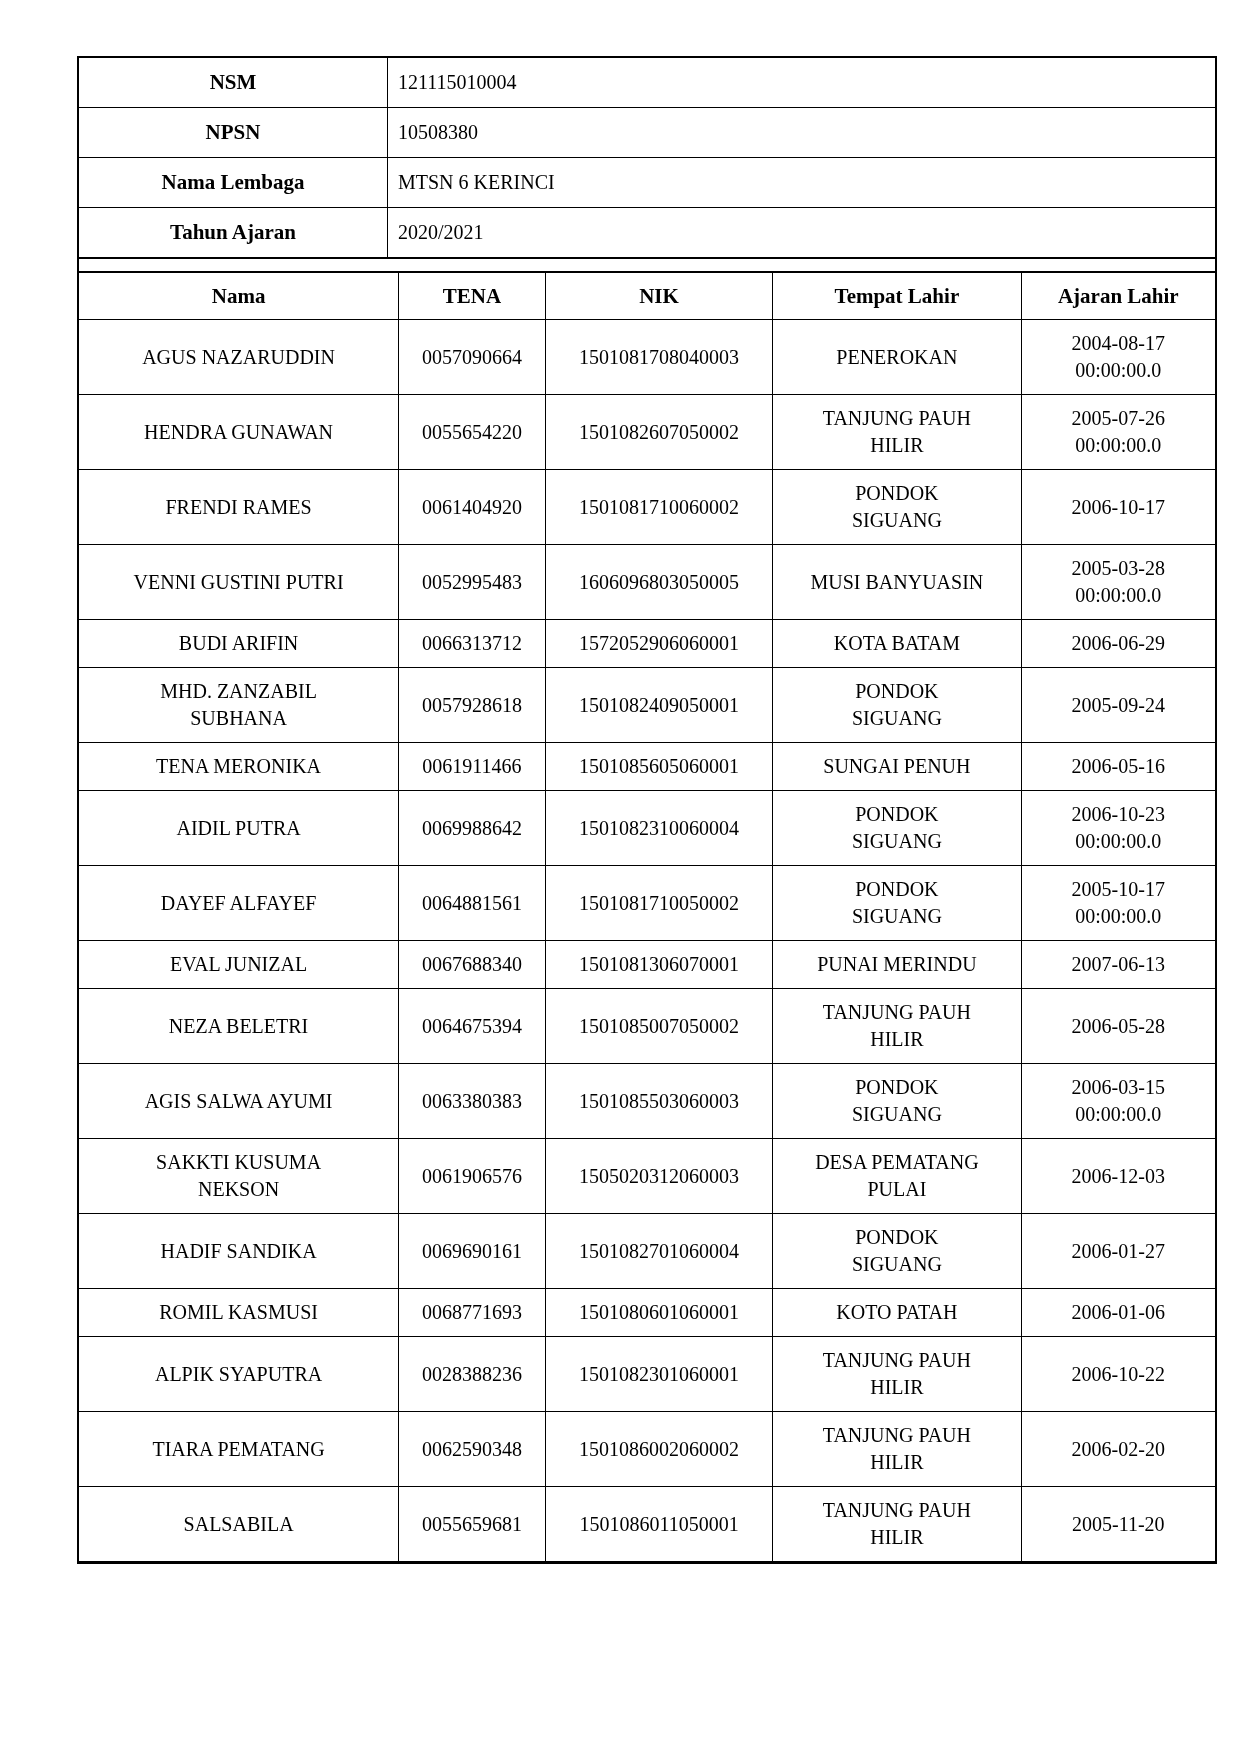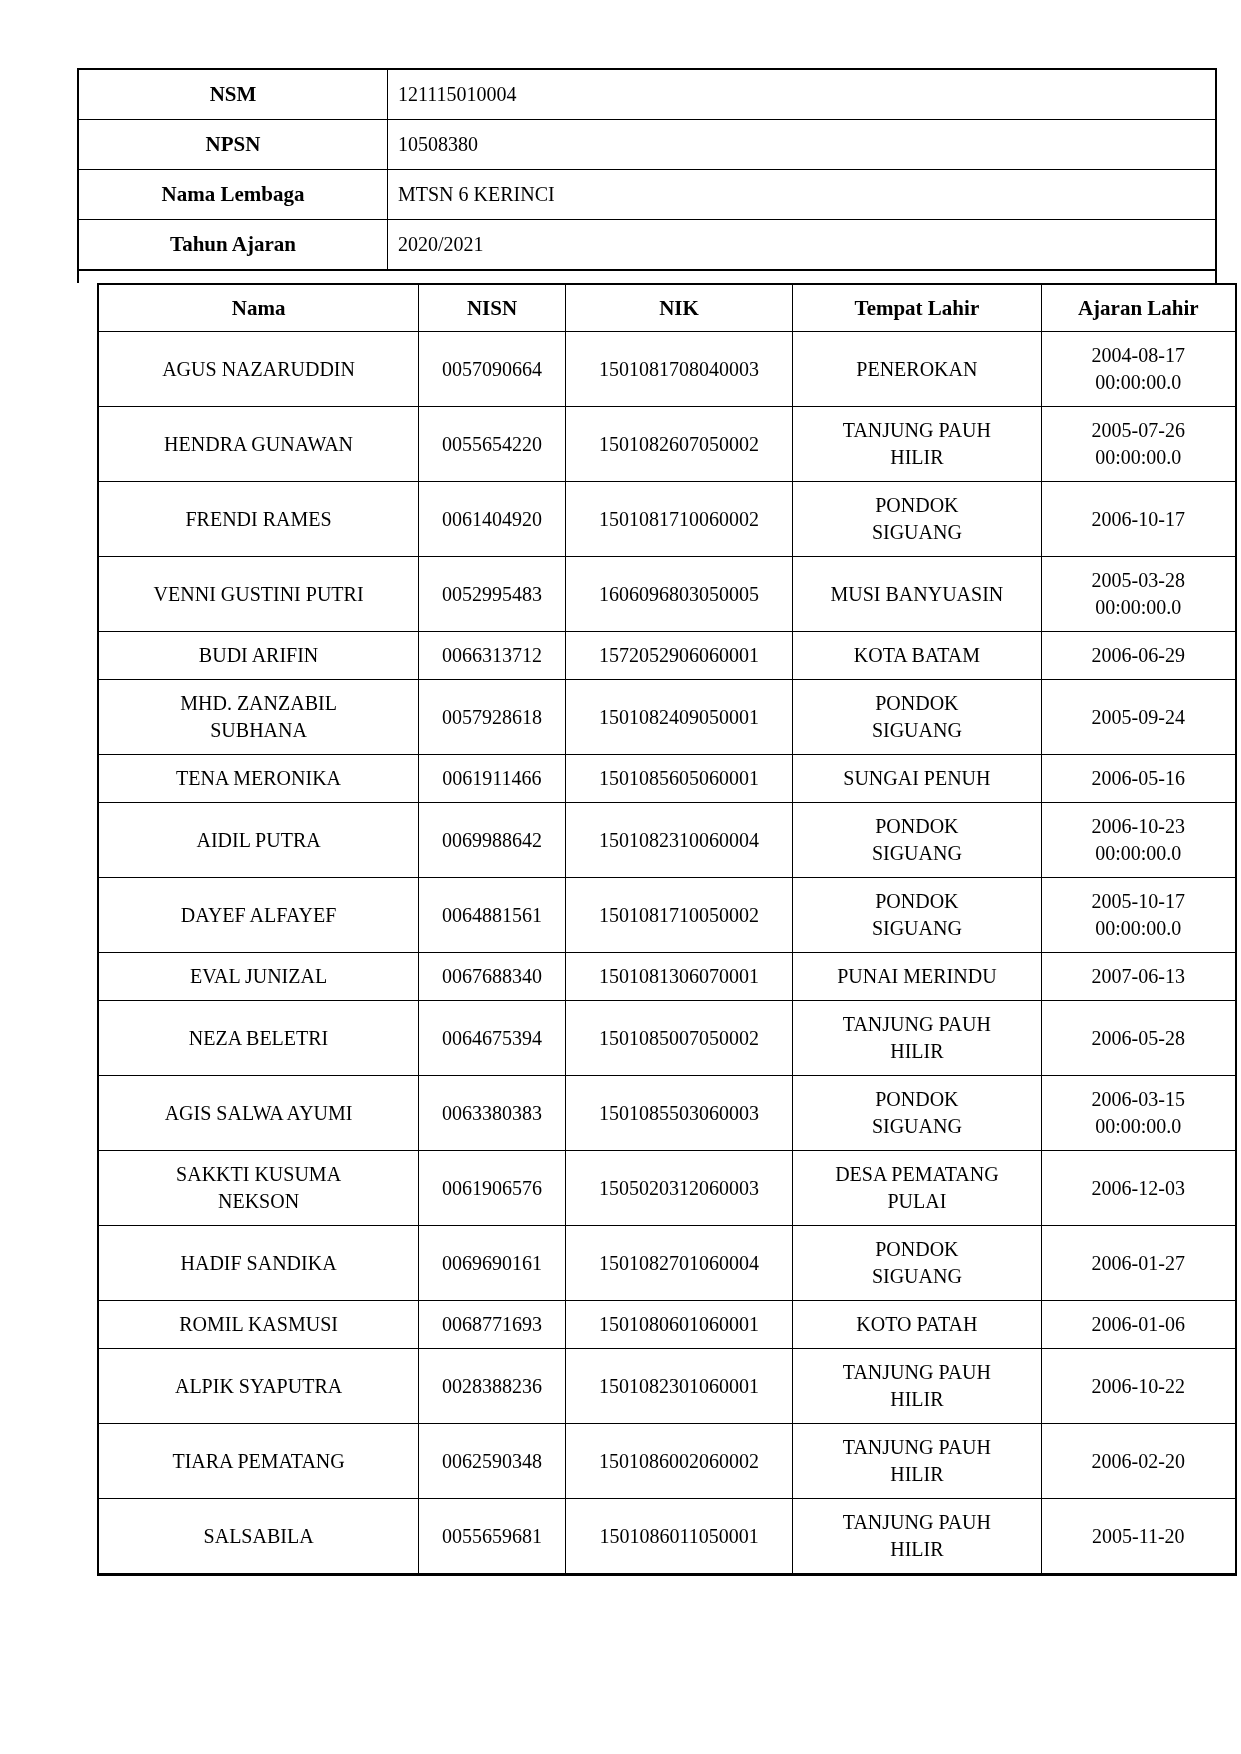--- a/index.html
+++ b/index.html
@@ -12,34 +12,33 @@
   .page {
     position: relative;
     width: 1241px;
     height: 1754px;
     background: #ffffff;
     overflow: hidden;
   }
   .doc {
     position: absolute;
     left: 77px;
-    top: 68px;
+    top: 56px;
     width: 1140px;
   }
   table {
     border-collapse: collapse;
     table-layout: fixed;
     width: 100%;
   }
   .info-table, .main-table {
     border: 2px solid #000;
   }
   .main-table {
     border-bottom: 3px solid #000;
-    margin-left: 20px;
   }
   .info-table td, .main-table td, .main-table th {
     border: 1px solid #000;
     vertical-align: middle;
     overflow: hidden;
   }
   .info-label {
     width: 306px;
     height: 47px;
     text-align: center;
@@ -112,21 +111,21 @@
       <colgroup>
         <col class="c-nama">
           <col class="c-nisn">
           <col class="c-nik">
           <col class="c-tempat">
           <col class="c-tanggal">
       </colgroup>
       <thead>
         <tr>
           <th>Nama</th>
-          <th>NISN</th>
+          <th>TENA</th>
           <th>NIK</th>
           <th>Tempat Lahir</th>
           <th>Ajaran Lahir</th>
         </tr>
       </thead>
       <tbody id="students-body">
   <tr>
     <td>AGUS NAZARUDDIN</td>
     <td>0057090664</td>
     <td>1501081708040003</td>

